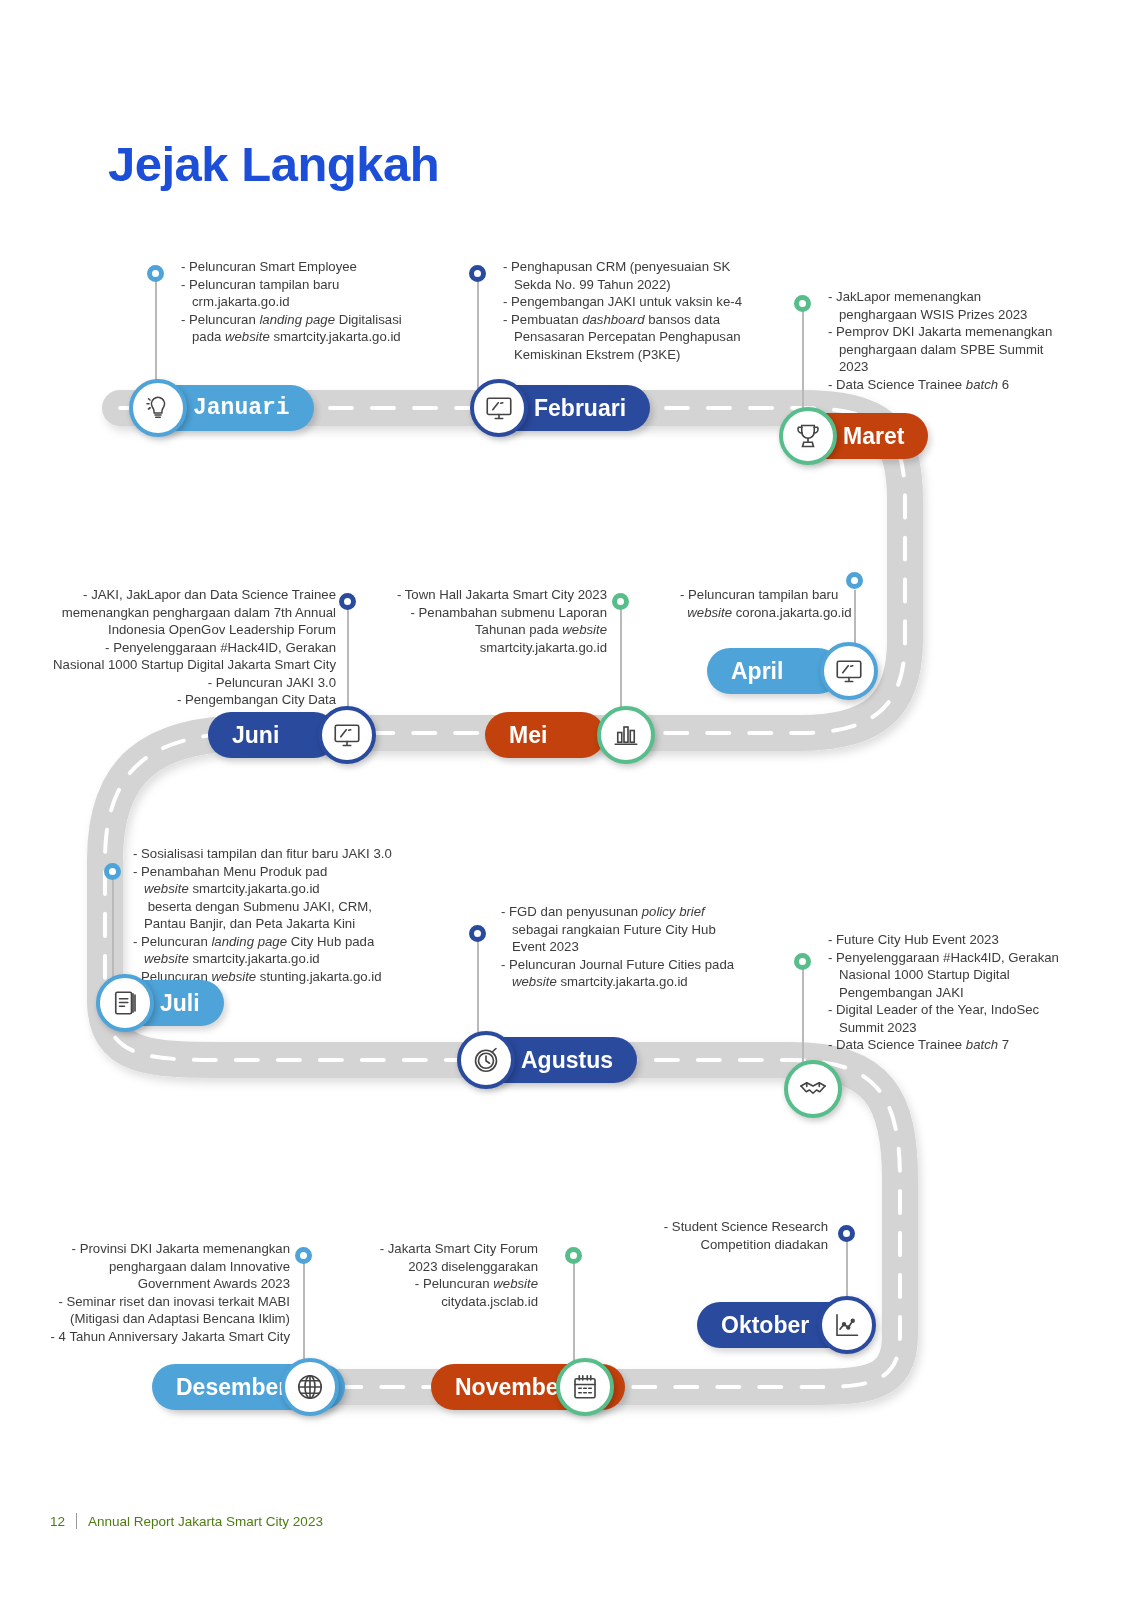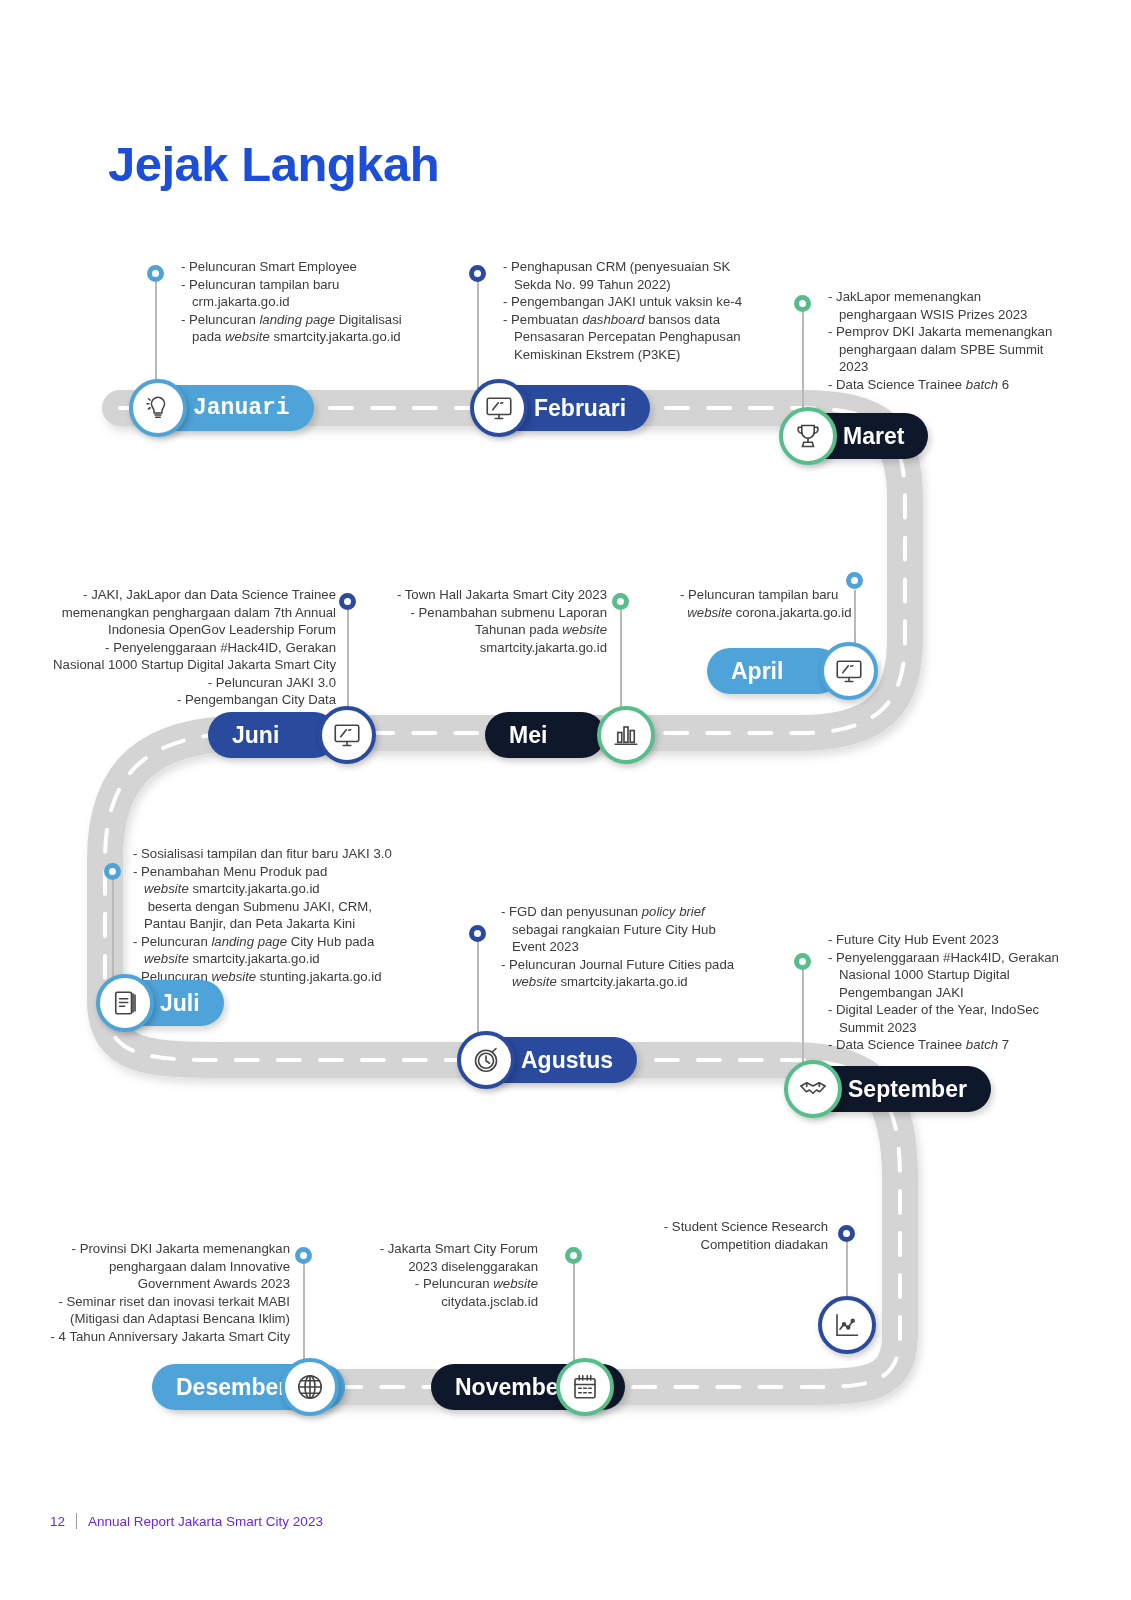--- a/index.html
+++ b/index.html
@@ -35,21 +35,21 @@
     position:absolute;width:58px;height:58px;border-radius:50%;
     background:#ffffff;border:4px solid #000;
     display:flex;align-items:center;justify-content:center;
     box-shadow:2px 3px 6px rgba(0,0,0,0.22);
     box-sizing:border-box;
   }
   .badge svg{width:30px;height:30px;}
 
   .c-lblue{background:#4ea3d9;}
   .c-dblue{background:#2a4a9e;}
-  .c-green{background:#0f172a;}
+  .c-green{background:#c2410c;}
   .b-lblue{border-color:#4ea3d9;}
   .b-dblue{border-color:#2a4a9e;}
   .b-green{border-color:#57bd8b;}
 
   
   .note{position:absolute;font-size:13.2px;line-height:1.33;color:#3c3c3c;}
   .note.r{text-align:right;}
   .note.l{text-align:left;}
   .note i{font-style:italic;}
   .note .ln{white-space:nowrap;}
@@ -59,21 +59,21 @@
     position:absolute;width:17px;height:17px;border-radius:50%;
     background:#ffffff;box-sizing:border-box;
   }
   .dot.d-lblue{border:5px solid #4ea3d9;}
   .dot.d-dblue{border:5px solid #2a4a9e;}
   .dot.d-green{border:5px solid #57bd8b;}
 
   
   .footer{
     position:absolute;left:50px;top:1513px;
-    font-size:13.5px;color:#6d28d9;display:flex;align-items:center;gap:11px;
+    font-size:13.5px;color:#4d7c0f;display:flex;align-items:center;gap:11px;
   }
   .footer .bar{width:1px;height:16px;background:#9a9a9a;display:inline-block;}
 </style>
 </head>
 <body>
 
 <div class="page">
 
   <div class="title">Jejak Langkah</div>
 
@@ -295,23 +295,20 @@
   </div>
   <div class="badge b-dblue" style="left:457px;top:1031px;">
     <svg viewBox="0 0 24 24" fill="none" stroke="#444" stroke-width="1.3" stroke-linecap="round">
       <circle cx="12" cy="12.6" r="8.4"></circle>
       <circle cx="12" cy="12.6" r="6"></circle>
       <path d="M12 8.8 v3.8 l2.8 2"></path>
       <path d="M17.4 5.2 l2.6 -2.4"></path>
     </svg>
   </div>
 
-  <div class="pill c-green icon-left" style="left:790px;top:1066px;">
-    <span class="lbl">September</span>
-  </div>
   <div class="badge b-green" style="left:784px;top:1060px;">
     <svg viewBox="0 0 24 24" fill="none" stroke="#444" stroke-width="1.3" stroke-linecap="round" stroke-linejoin="round">
       <path d="M2.4 9.6 L7 7 l5 2.6 L17 7 l4.6 2.6"></path>
       <path d="M2.4 9.6 l4.2 4.6 2.6 -1.4 2.8 2.6 2.8 -2.6 2.6 1.4 4.2 -4.6"></path>
       <path d="M7 7 v3 M17 7 v3"></path>
     </svg>
   </div>
 
   <div class="note r" style="left:20px;top:1240px;width:270px;">
     <div class="ln">- Provinsi DKI Jakarta memenangkan</div>
@@ -333,20 +330,23 @@
   <div class="stem" style="left:573px;top:1262px;height:108px;"></div>
   <div class="dot d-green" style="left:565px;top:1247px;"></div>
 
   <div class="note r" style="left:640px;top:1218px;width:188px;">
     <div class="ln">- Student Science Research</div>
     <div class="ln">Competition diadakan</div>
   </div>
   <div class="stem" style="left:846px;top:1240px;height:70px;"></div>
   <div class="dot d-dblue" style="left:838px;top:1225px;"></div>
 
+  <div class="pill c-dblue icon-right" style="left:697px;top:1302px;">
+    <span class="lbl">Oktober</span>
+  </div>
   <div class="badge b-dblue" style="left:818px;top:1296px;">
     <svg viewBox="0 0 24 24" fill="none" stroke="#444" stroke-width="1.3" stroke-linecap="round">
       <path d="M4 3.8 v16.4 h16.4"></path>
       <path d="M6.4 15.4 l3.2 -4 3.4 2.6 3.6 -5.4"></path>
       <circle cx="9.6" cy="11.4" r="1.1"></circle>
       <circle cx="13" cy="14" r="1.1"></circle>
       <circle cx="16.6" cy="8.6" r="1.1"></circle>
     </svg>
   </div>
 

